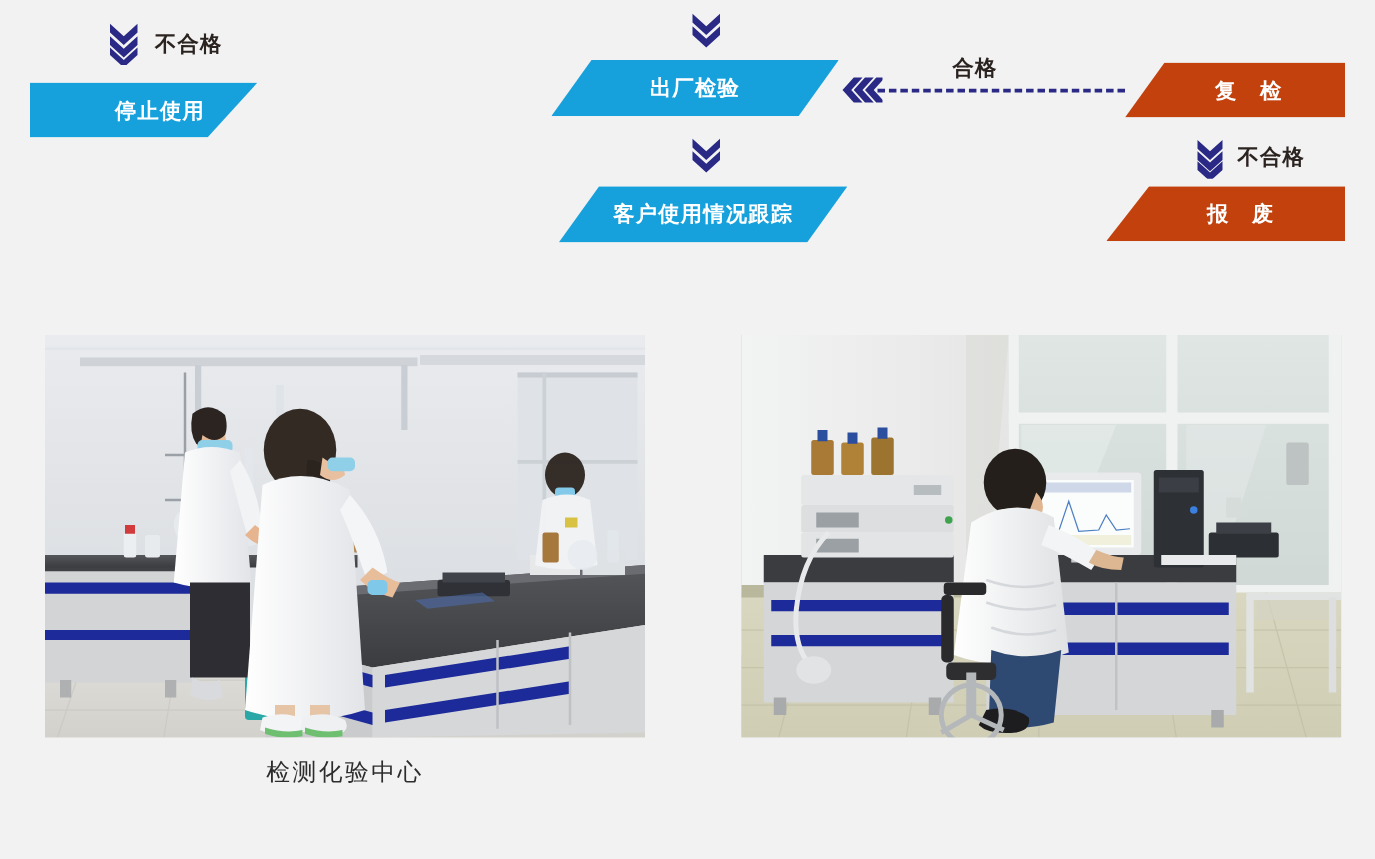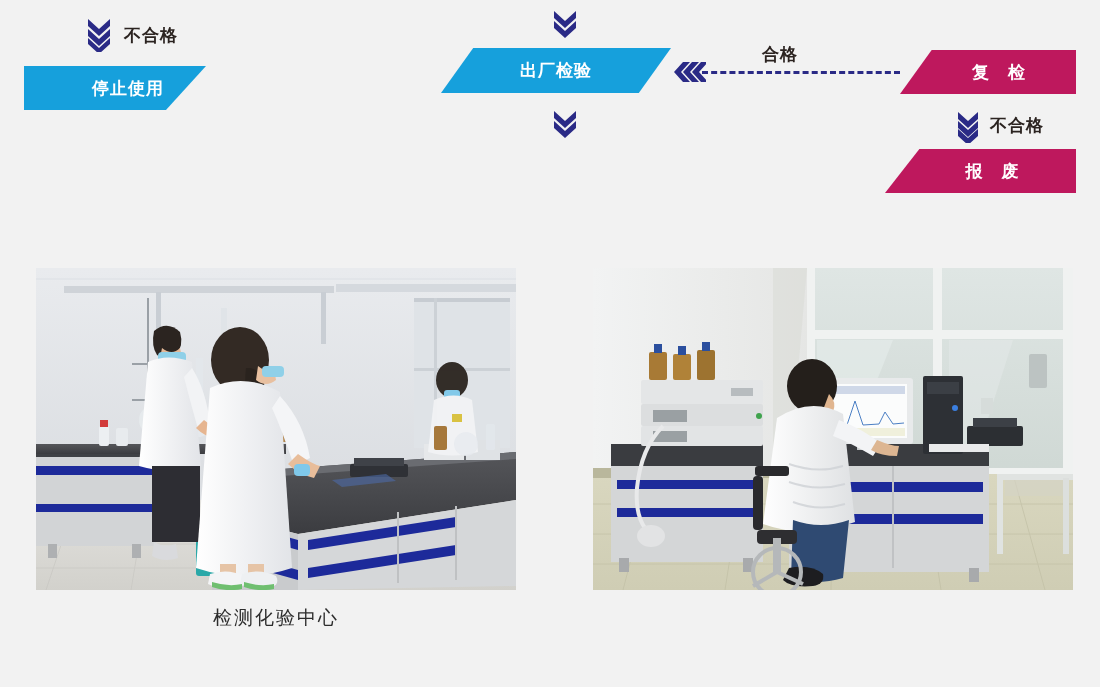--- a/index.html
+++ b/index.html
@@ -52,21 +52,21 @@
     clip-path: polygon(0 0, 100% 0, 78% 100%, 0 100%);
   }
   
   .shape-parallelogram {
     background: #16a0dc;
     -webkit-clip-path: polygon(14% 0, 100% 0, 86% 100%, 0 100%);
     clip-path: polygon(14% 0, 100% 0, 86% 100%, 0 100%);
   }
   
   .shape-flag-left {
-    background: #be185d;
+    background: #c2410c;
     -webkit-clip-path: polygon(18% 0, 100% 0, 100% 100%, 0 100%);
     clip-path: polygon(18% 0, 100% 0, 100% 100%, 0 100%);
     font-family: Liberation Mono, monospace;
   }
 
   
   .flow-label {
     position: absolute;
     color: #2b2320;
     font-size: 17px;
@@ -144,20 +144,23 @@
 
     <span class="chev-down" style="left:552px; top:110px; width:26px; height:30px;">
       <svg width="26" height="30" viewBox="0 0 26 30" xmlns="http://www.w3.org/2000/svg">
         <g fill="#2a2a86">
           <polygon points="2,1 13,11 24,1 24,8 13,18 2,8"></polygon>
           <polygon points="2,11 13,21 24,11 24,18 13,28 2,18"></polygon>
         </g>
       </svg>
     </span>
 
+    <div class="node shape-parallelogram" style="left:447px; top:149px; width:231px; height:45px;">
+      <span class="node-label" style="font-size:17px; text-align:center;">客户使用情况跟踪</span>
+    </div>
 
     <span class="chev-left" style="left:672px; top:60px; width:34px; height:24px;">
       <svg width="34" height="24" viewBox="0 0 34 24" xmlns="http://www.w3.org/2000/svg">
         <g fill="#2a2a86">
           <polygon points="11,2 18,2 9,12 18,22 11,22 2,12"></polygon>
           <polygon points="20,2 27,2 18,12 27,22 20,22 11,12"></polygon>
           <polygon points="29,2 36,2 27,12 36,22 29,22 20,12"></polygon>
         </g>
       </svg>
     </span>

